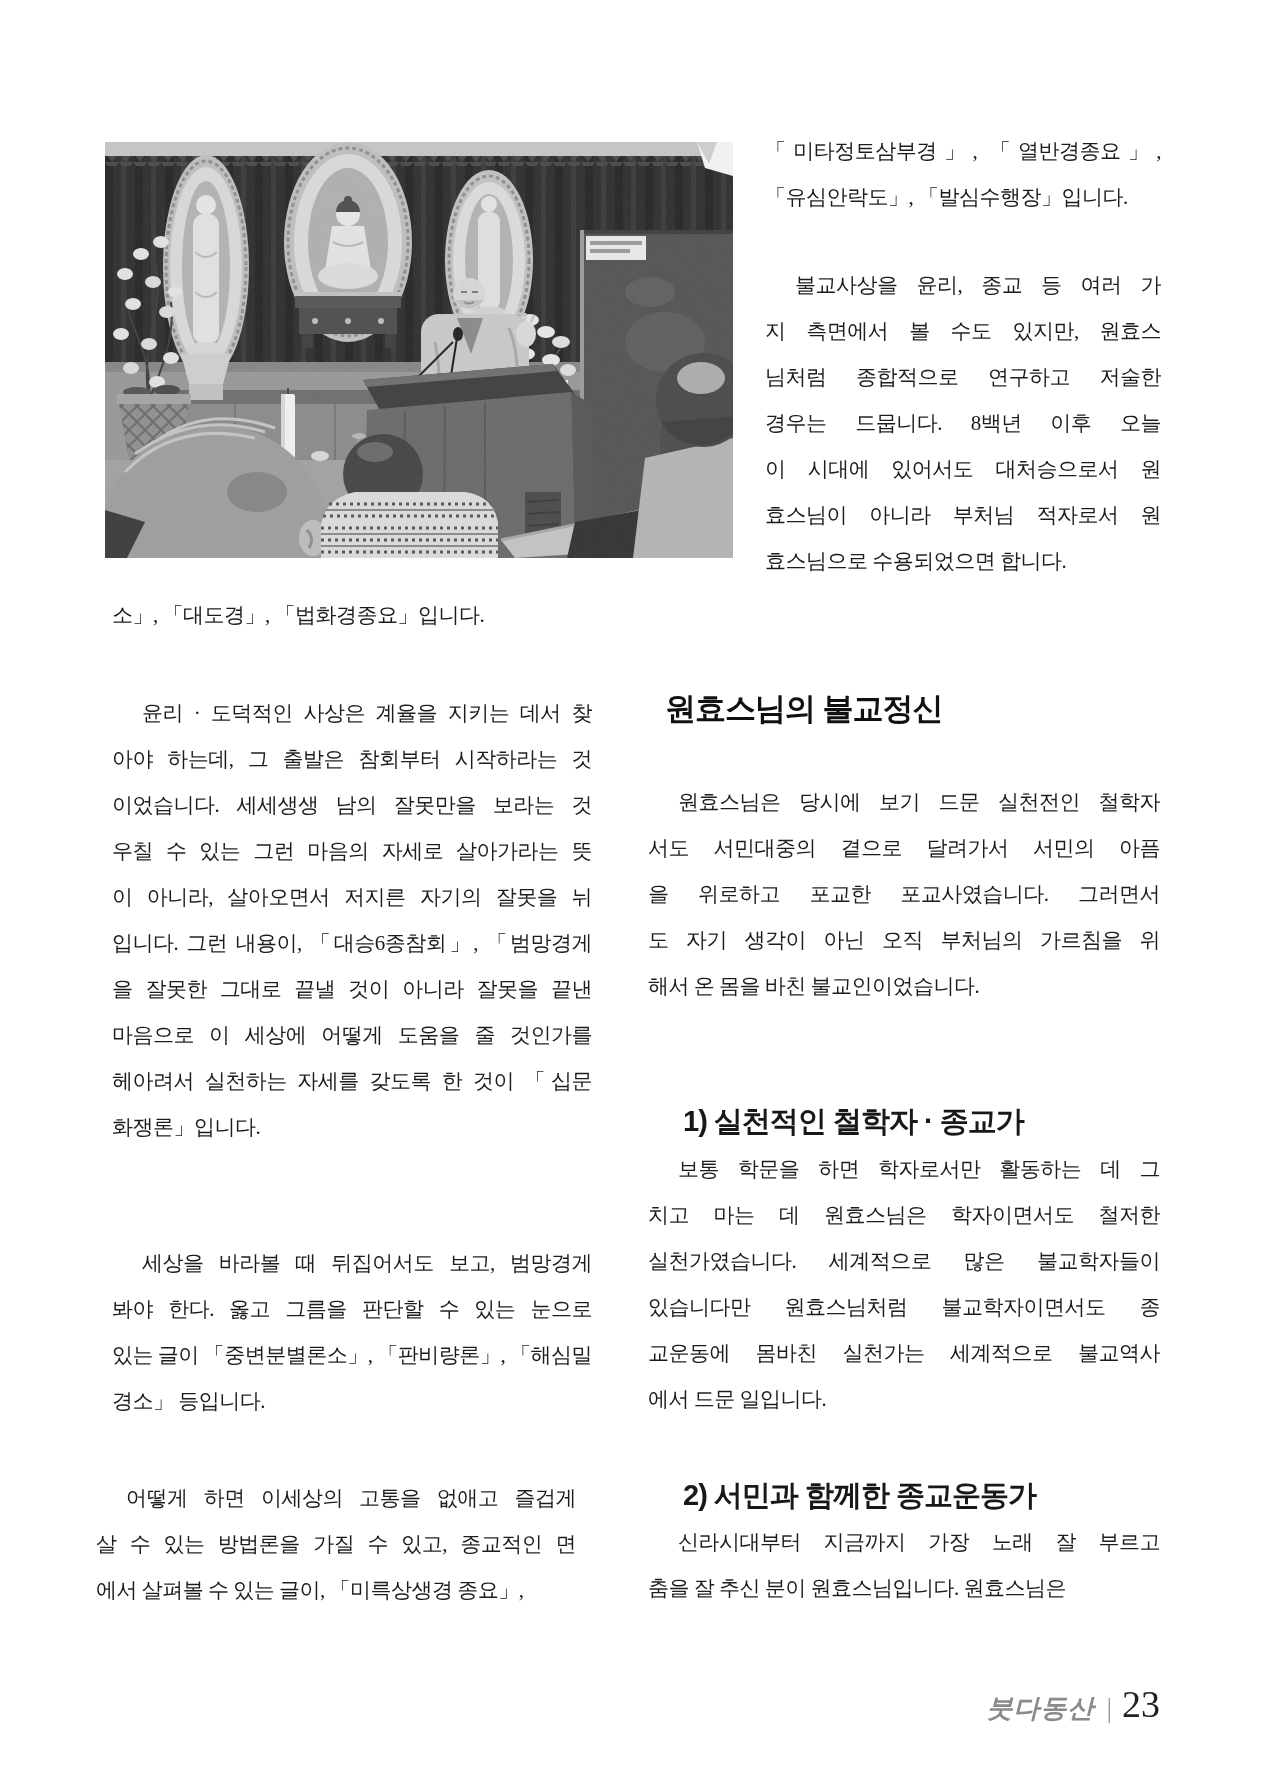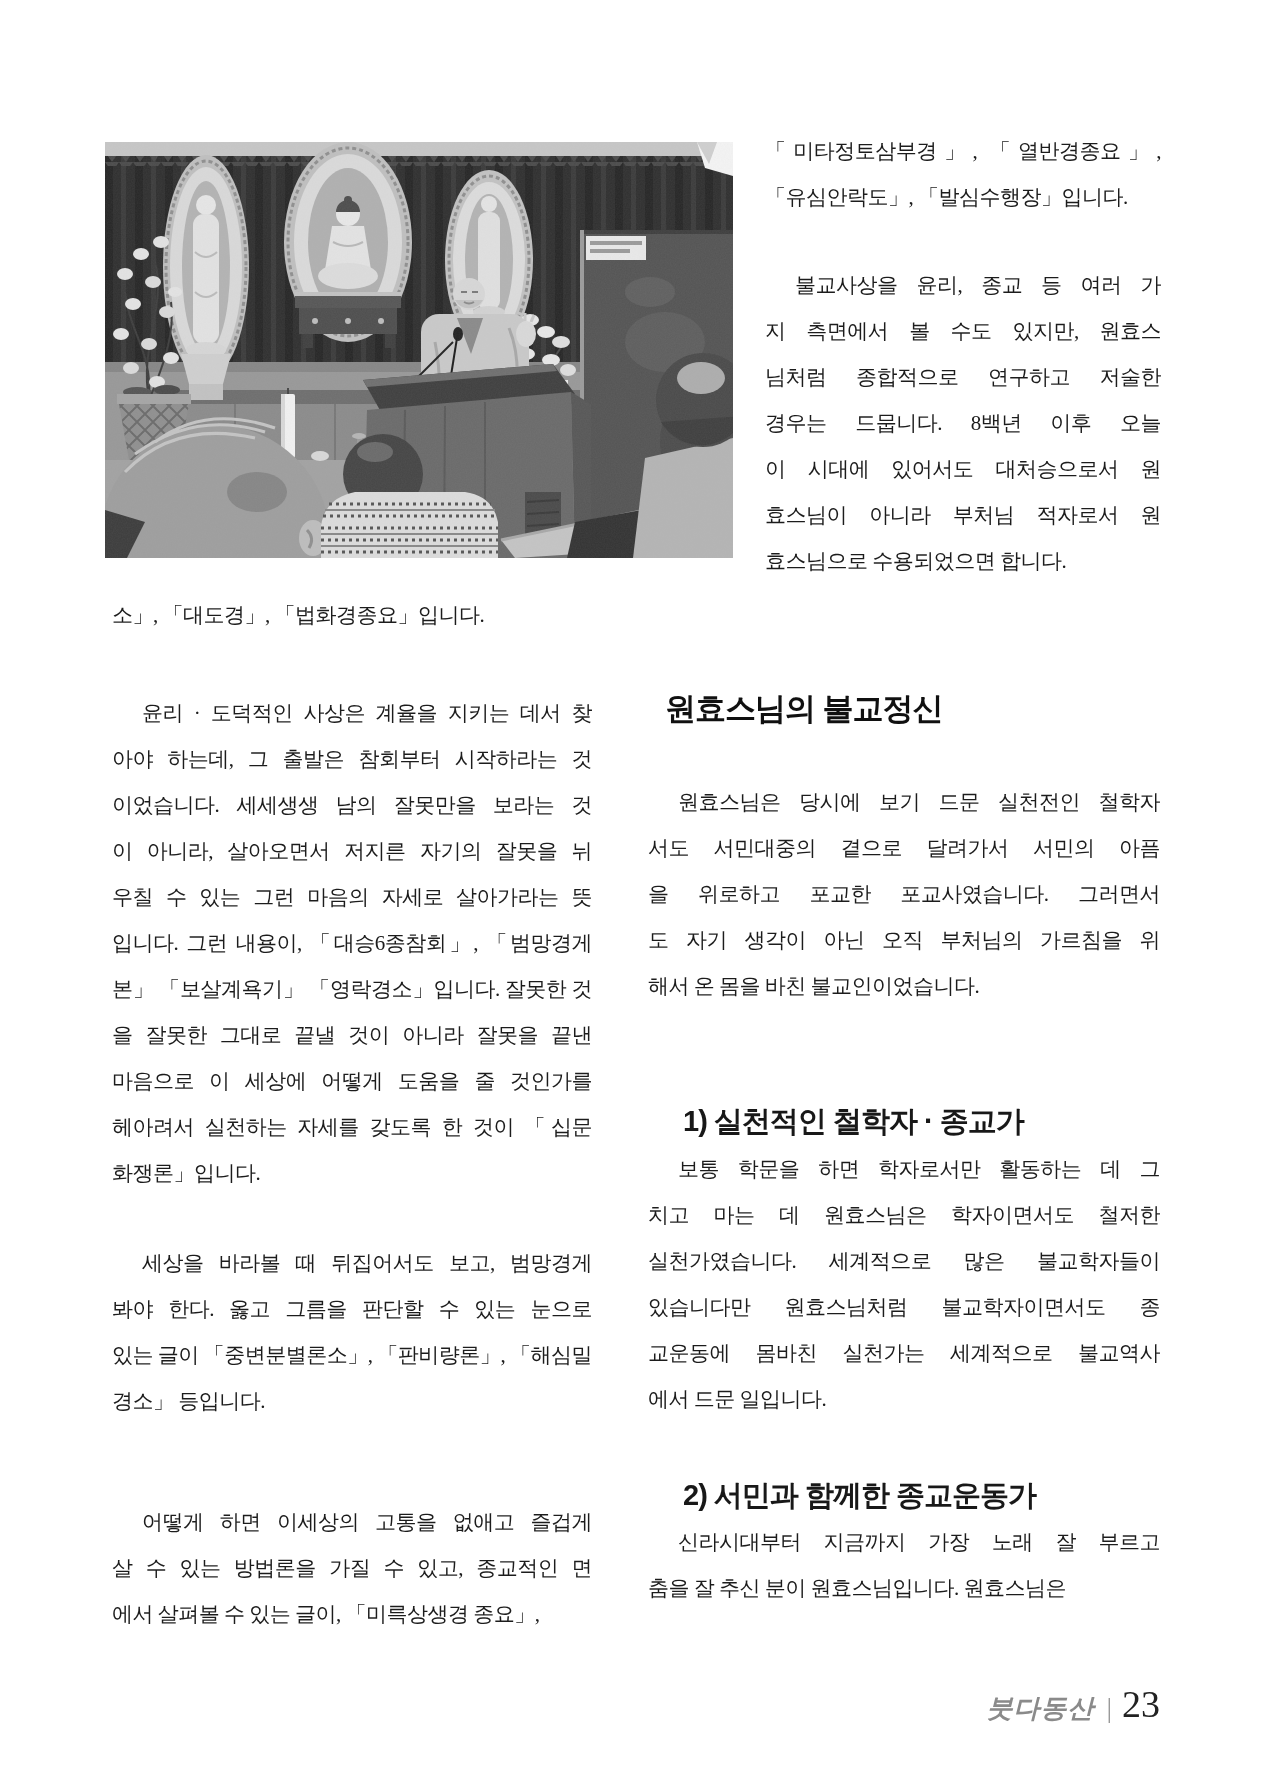--- a/index.html
+++ b/index.html
@@ -262,36 +262,35 @@
   <div class="le">효스님으로 수용되었으면 합니다.</div>
 </div>
 
 <div class="abs col" style="left:112px;top:592px;width:480px;">
   <div class="le">소」, 「대도경」, 「법화경종요」입니다.</div>
 </div>
 <div class="abs col" style="left:112px;top:690px;width:480px;">
   <div class="l in">윤리 · 도덕적인 사상은 계율을 지키는 데서 찾</div>
   <div class="l">아야 하는데, 그 출발은 참회부터 시작하라는 것</div>
   <div class="l">이었습니다. 세세생생 남의 잘못만을 보라는 것</div>
+  <div class="l">우칠 수 있는 그런 마음의 자세로 살아가라는 뜻</div>
   <div class="l">이 아니라, 살아오면서 저지른 자기의 잘못을 뉘</div>
-  <div class="l">우칠 수 있는 그런 마음의 자세로 살아가라는 뜻</div>
   <div class="l">입니다. 그런 내용이, 「대승6종참회」, 「범망경게</div>
-  <div class="l">본」 「보살계욕기」 「영락경소」입니다. 잘못한 것</div>
   <div class="l">을 잘못한 그대로 끝낼 것이 아니라 잘못을 끝낸</div>
   <div class="l">마음으로 이 세상에 어떻게 도움을 줄 것인가를</div>
   <div class="l">헤아려서 실천하는 자세를 갖도록 한 것이 「십문</div>
   <div class="le">화쟁론」입니다.</div>
 </div>
 <div class="abs col" style="left:112px;top:1240px;width:480px;">
   <div class="l in">세상을 바라볼 때 뒤집어서도 보고, 범망경게</div>
   <div class="l">봐야 한다. 옳고 그름을 판단할 수 있는 눈으로</div>
   <div class="l">있는 글이 「중변분별론소」, 「판비량론」, 「해심밀</div>
   <div class="le">경소」 등입니다.</div>
 </div>
-<div class="abs col" style="left:112px;top:1475px;width:480px;margin-top:24px;">
+<div class="abs col" style="left:96px;top:1475px;width:480px;">
   <div class="l in">어떻게 하면 이세상의 고통을 없애고 즐겁게</div>
   <div class="l">살 수 있는 방법론을 가질 수 있고, 종교적인 면</div>
   <div class="le">에서 살펴볼 수 있는 글이, 「미륵상생경 종요」,</div>
 </div>
 
 <div class="abs h1" style="left:665px;top:688px;">원효스님의 불교정신</div>
 
 <div class="abs col" style="left:648px;top:779px;width:512px;">
   <div class="l in">원효스님은 당시에 보기 드문 실천전인 철학자</div>
   <div class="l">서도 서민대중의 곁으로 달려가서 서민의 아픔</div>

